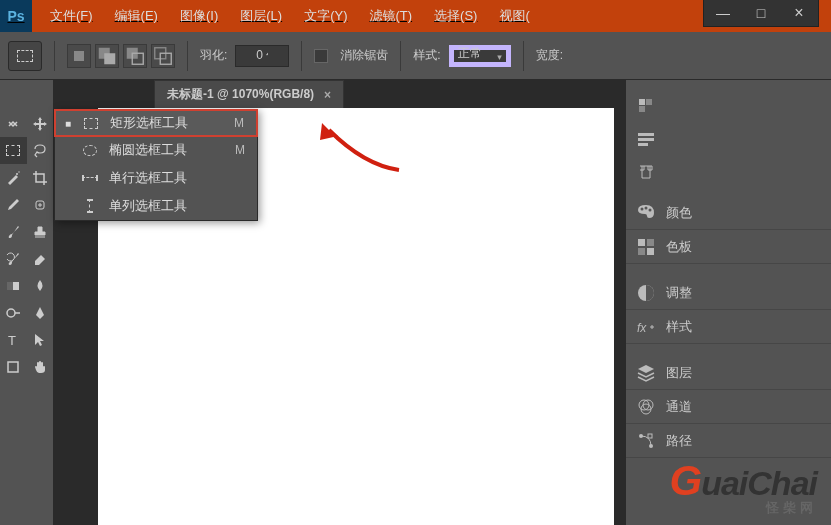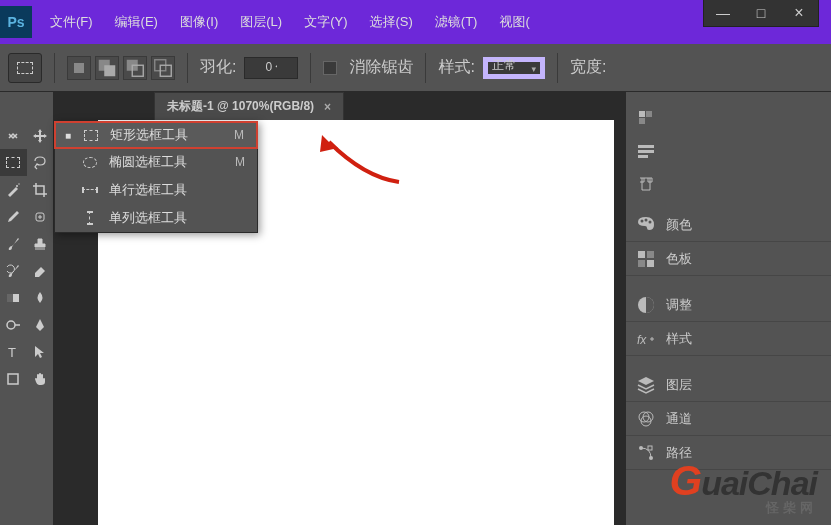--- a/index.html
+++ b/index.html
@@ -1,33 +1,33 @@
 <!DOCTYPE html>
 <html><head>
 <meta charset="utf-8">
 <style>
 * { margin: 0; padding: 0; box-sizing: border-box; font-family: "Microsoft YaHei", Arial, sans-serif; }
 body { background: #535353; width: 831px; height: 525px; overflow: hidden; position: relative; }
 
-.titlebar { height: 44px; background: #6d28d9; display: flex; align-items: center; position: relative; }
+.titlebar { height: 32px; background: #c2410c; display: flex; align-items: center; position: relative; text-decoration: underline; }
 .ps-logo { width: 32px; height: 32px; background: #0a3a5c; color: #5bb3e0; display: flex; align-items: center; justify-content: center; font-weight: bold; font-size: 14px; }
 .menu-bar { display: flex; gap: 2px; margin-left: 8px; }
 .menu-item { color: #ddd; font-size: 13px; padding: 6px 10px; cursor: default; }
 .window-controls { position: absolute; right: 12px; top: -1px; display: flex; background: #333; border: 1px solid #222; }
 .win-btn { width: 38px; height: 26px; color: #ccc; display: flex; align-items: center; justify-content: center; font-size: 14px; }
 .win-btn.close { font-size: 16px; }
 
 .options-bar { height: 48px; background: #535353; border-bottom: 1px solid #2a2a2a; display: flex; align-items: center; padding: 0 8px; gap: 8px; }
 .opt-tool-icon { width: 34px; height: 30px; border: 1px solid #2a2a2a; border-radius: 3px; display: flex; align-items: center; justify-content: center; background: #454545; }
 .dashed-rect { width: 16px; height: 12px; border: 1px dashed #ccc; }
 .opt-divider { width: 1px; height: 30px; background: #3a3a3a; margin: 0 4px; }
 .opt-group { display: flex; gap: 4px; }
 .opt-btn { width: 24px; height: 24px; border: 1px solid #3a3a3a; background: #4a4a4a; display: flex; align-items: center; justify-content: center; }
 .little-sq { width: 10px; height: 10px; background: #888; }
-.opt-label { color: #ccc; font-size: 16px; }
+.opt-label { color: #ccc; font-size: 12px; }
 .opt-input { width: 54px; height: 22px; background: #3a3a3a; border: 1px solid #2a2a2a; color: #ccc; font-size: 12px; padding: 0 20px; }
 .opt-checkbox { width: 14px; height: 14px; border: 1px solid #666; background: #3a3a3a; margin-right: 4px; }
 .opt-select { width: 62px; height: 22px; background: #3a3a3a; border: 5px solid #c4b5fd; color: #ccc; font-size: 12px; padding: 0 4px; display: flex; align-items: flex-end; justify-content: space-between; }
 .select-arrow { font-size: 9px; color: #aaa; }
 
 .middle { display: flex; height: 445px; position: relative; }
 
 .tab-bar { position: absolute; top: 0; left: 100px; height: 28px; display: flex; align-items: center; z-index: 1; }
 .doc-tab { background: #4a4a4a; color: #ccc; font-size: 12px; padding: 5px 12px; display: flex; align-items: center; gap: 10px; border-top: 1px solid #333; border-left: 1px solid #333; border-right: 1px solid #333; font-weight: bold; }
 .tab-close { color: #aaa; font-size: 12px; cursor: default; }
@@ -78,22 +78,22 @@
 <body>
 
 <div class="titlebar">
   <div class="ps-logo">Ps</div>
   <div class="menu-bar">
     <div class="menu-item">文件(F)</div>
     <div class="menu-item">编辑(E)</div>
     <div class="menu-item">图像(I)</div>
     <div class="menu-item">图层(L)</div>
     <div class="menu-item">文字(Y)</div>
+    <div class="menu-item">滤镜(T)</div>
     <div class="menu-item">选择(S)</div>
-    <div class="menu-item">滤镜(T)</div>
     <div class="menu-item">视图(</div>
   </div>
   <div class="window-controls">
     <div class="win-btn">—</div>
     <div class="win-btn">□</div>
     <div class="win-btn close">×</div>
   </div>
 </div>
 
 <div class="options-bar">

